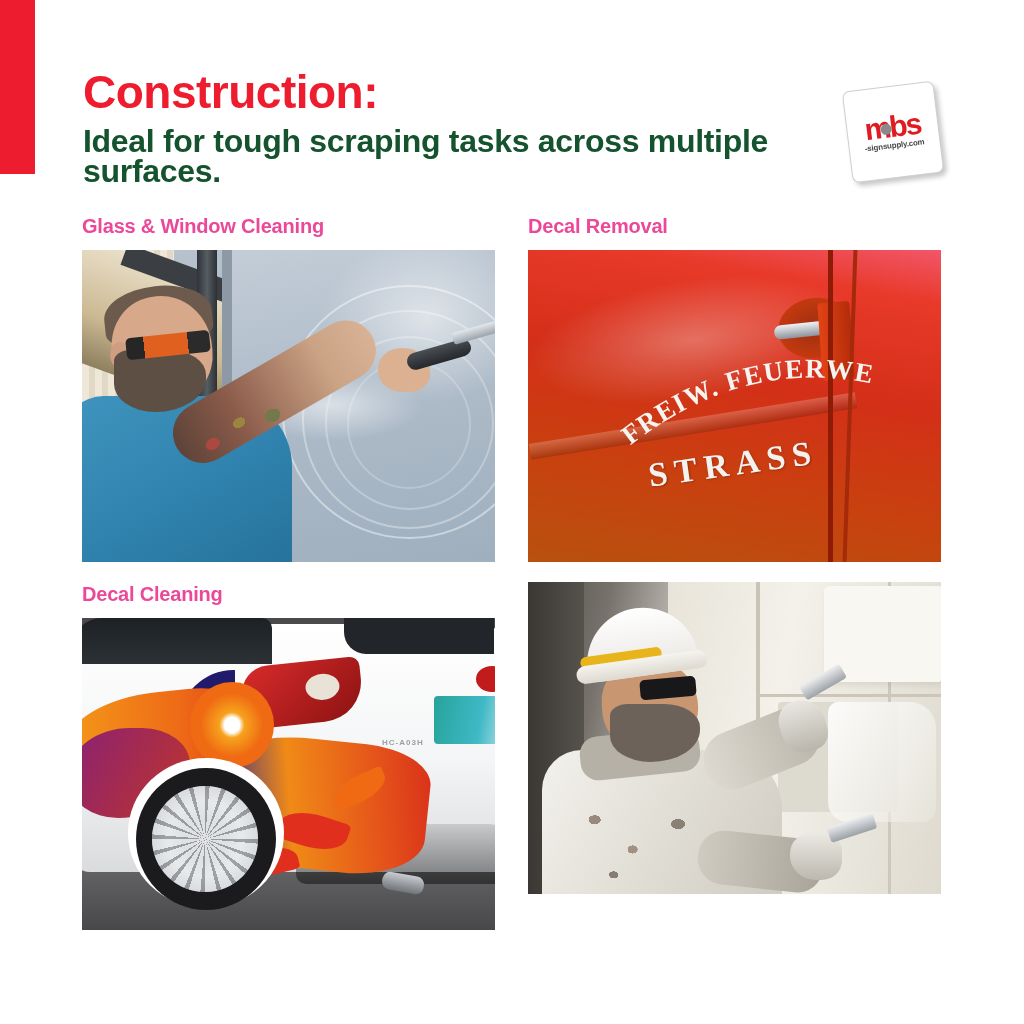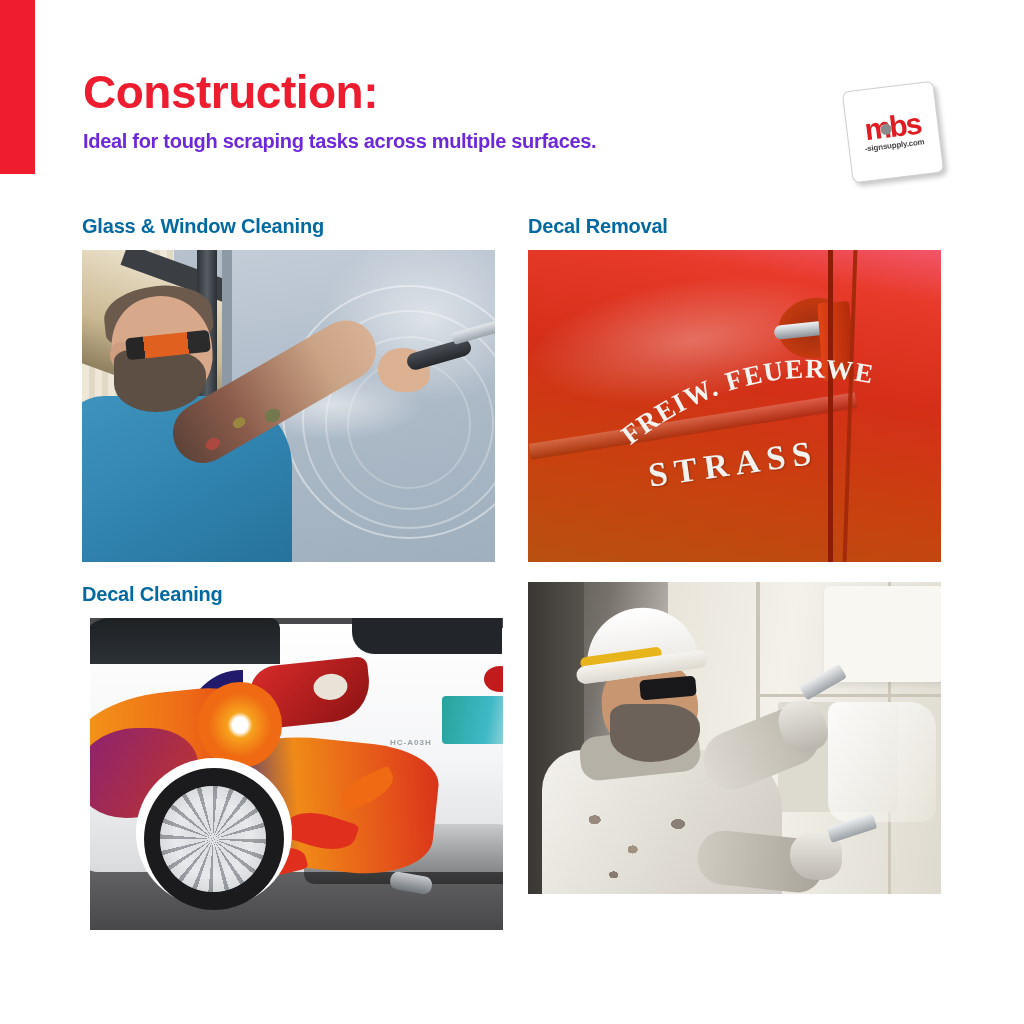--- a/index.html
+++ b/index.html
@@ -37,25 +37,25 @@
     margin: 0;
     font-size: 46px;
     line-height: 52px;
     font-weight: 800;
     letter-spacing: -0.5px;
     color: #ED1C2E;
     font-family: "Liberation Sans", sans-serif;
   }
   .page-subtitle {
     margin: 8px 0 4px 0;
-    font-size: 20px;
+    font-size: 32px;
     line-height: 30px;
     font-weight: 600;
     letter-spacing: -0.3px;
-    color: #6d28d9;
+    color: #14532d;
   }
 
   
   .logo-badge {
     position: absolute;
     left: 847px;
     top: 86px;
     width: 92px;
     height: 92px;
   }
@@ -109,21 +109,21 @@
     gap: 33px;
   }
   .grid-row + .grid-row { margin-top: 20px; }
   .app-card { width: 413px; }
   .card-title {
     margin: 0 0 12px 0;
     font-size: 20px;
     line-height: 24px;
     font-weight: 800;
     letter-spacing: -0.2px;
-    color: #0369a1;
+    color: #ec4899;
   }
   .card-photo {
     width: 413px;
     height: 312px;
     position: relative;
     overflow: hidden;
     background: #d7d7d7;
   }
 
   
@@ -274,21 +274,21 @@
   .ph-vinyl .decal-strass {
     position:absolute; left:120px; top:195px;
     color:#f3f2ee; font-size:34px; font-weight:700;
     font-family:"Liberation Serif", serif;
     letter-spacing:7px;
     transform: rotate(-8deg);
     text-shadow: 1px 1px 2px rgba(0,0,0,0.25);
   }
 
   
-  .ph-decal { background: linear-gradient(180deg,#4a4a4c 0%, #5a5a5c 52%, #3d3d3f 100%); margin-left: 8px; }
+  .ph-decal { background: linear-gradient(180deg,#4a4a4c 0%, #5a5a5c 52%, #3d3d3f 100%); }
   .ph-decal .ground {
     position:absolute; left:0; bottom:0; width:100%; height:78px;
     background: linear-gradient(180deg,#6a6a6c,#48484a);
   }
   .ph-decal .car-body {
     position:absolute; left:-10px; top:6px; width:440px; height:248px;
     background: linear-gradient(180deg,#ffffff 0%, #f4f5f6 55%, #d9dbdd 100%);
     border-radius:58px 34px 18px 18px;
   }
   .ph-decal .glass-top {

